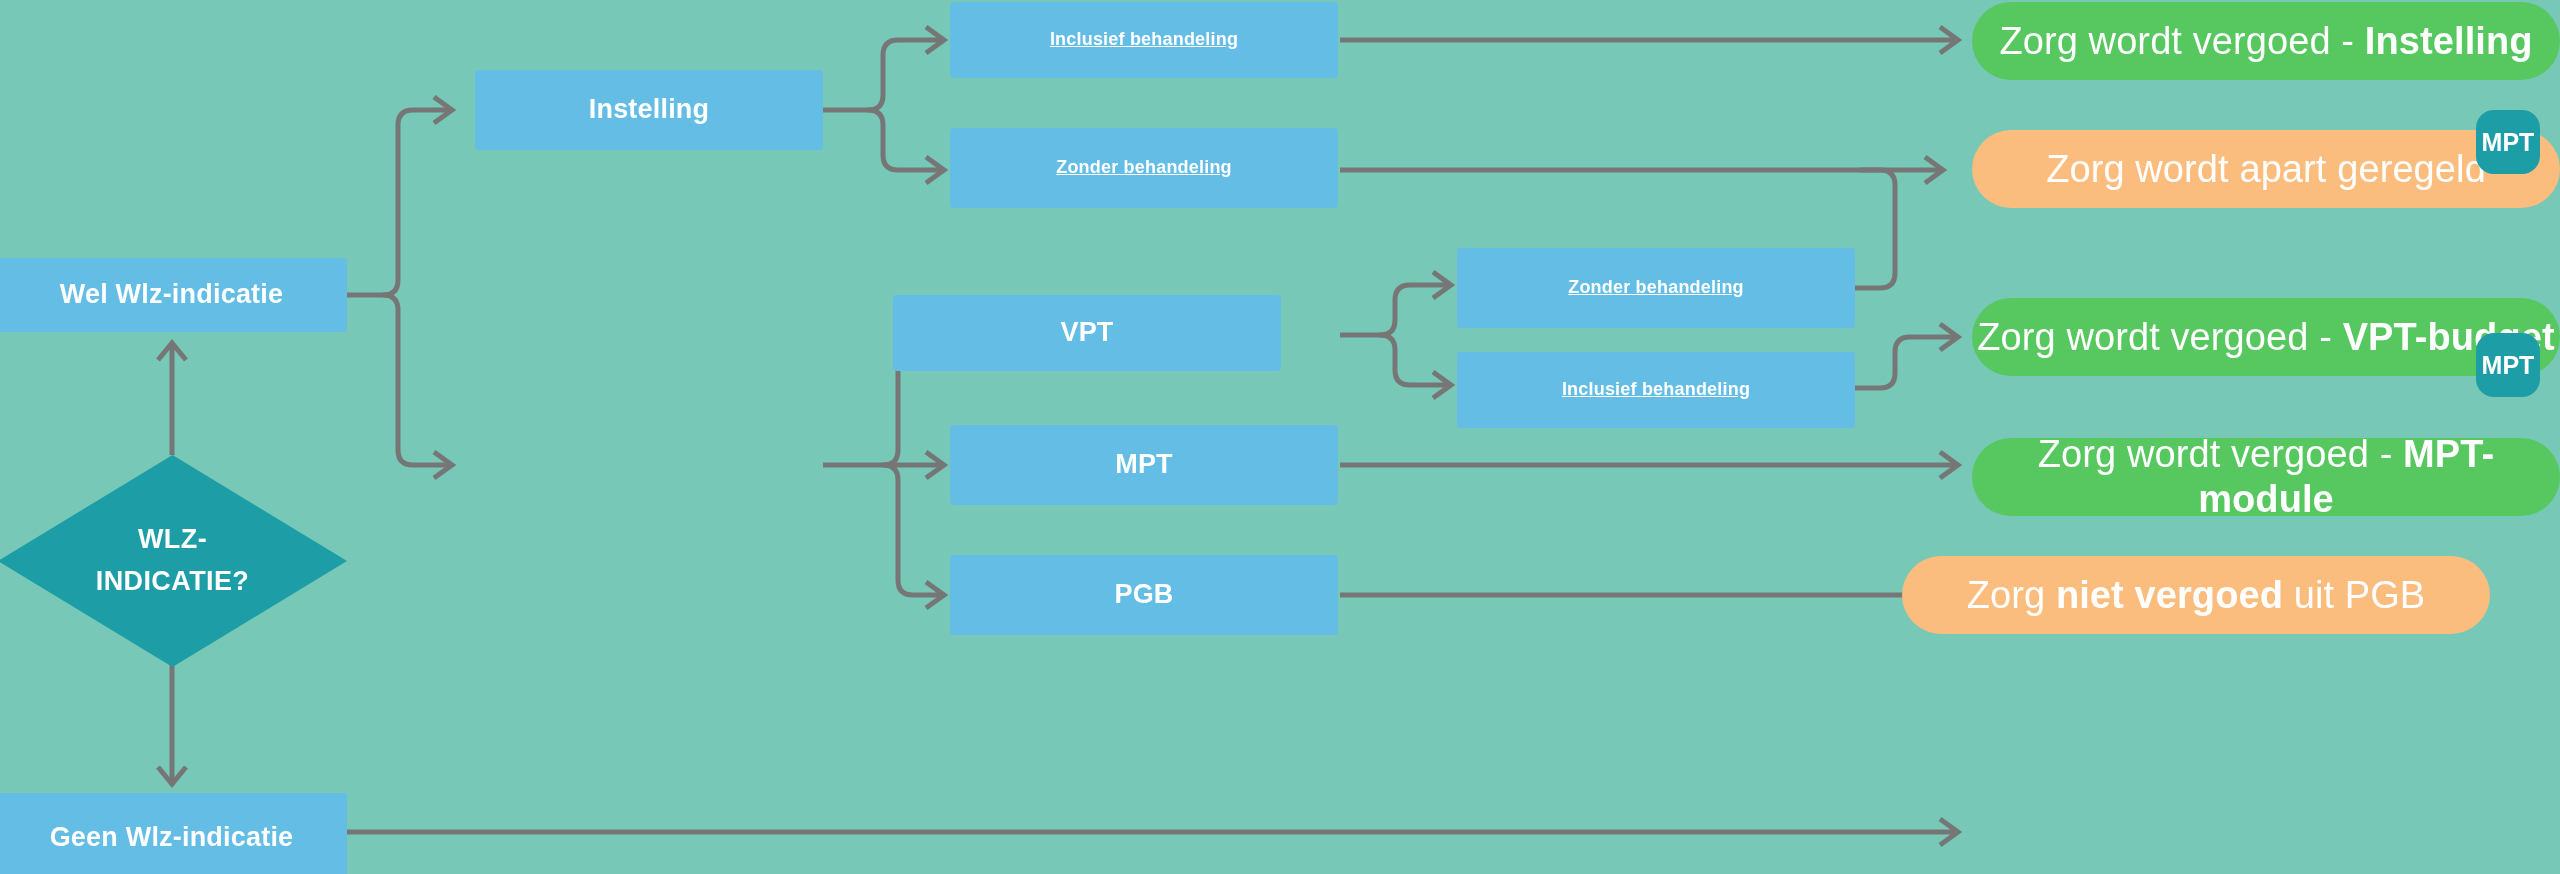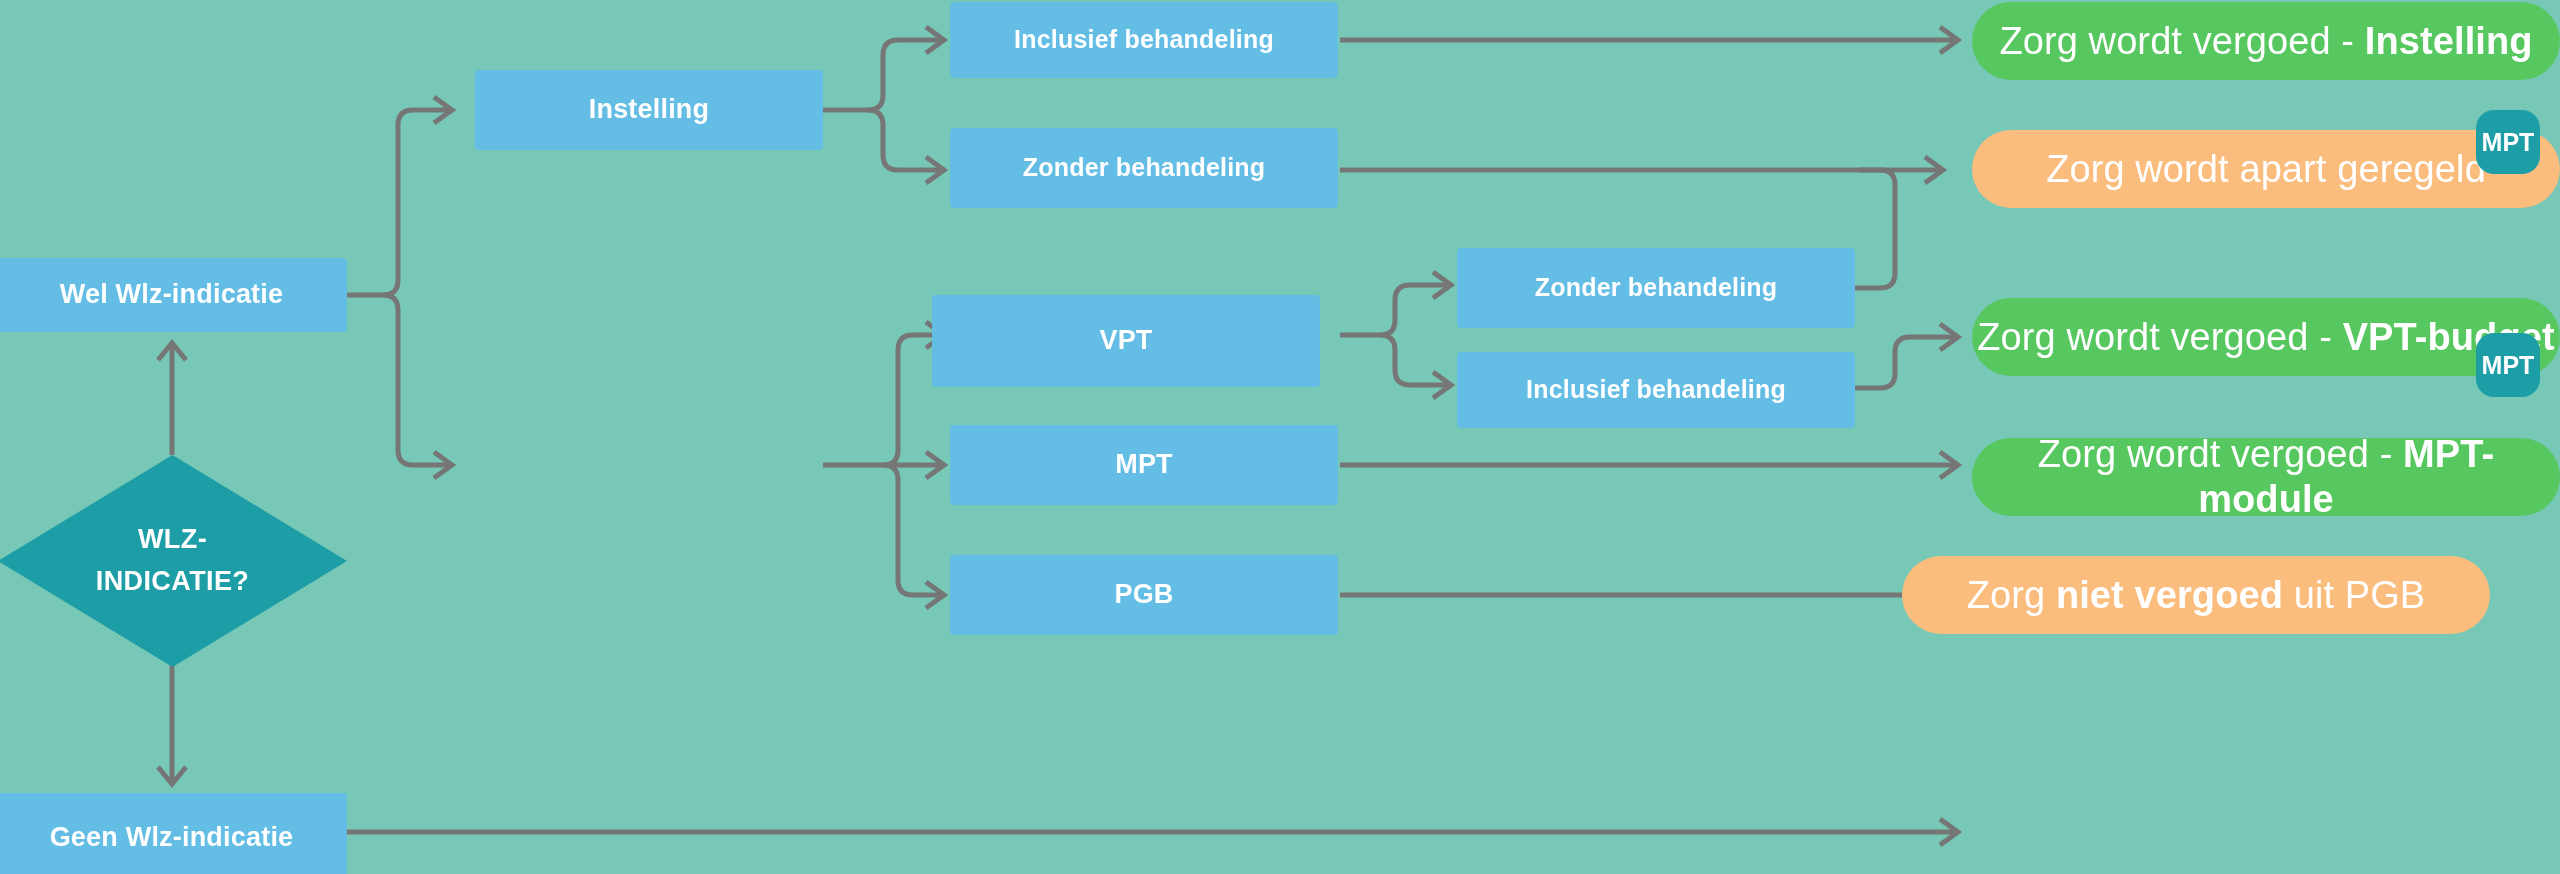--- a/index.html
+++ b/index.html
@@ -27,21 +27,21 @@
     z-index: 3;
   }
   
   .blue {
     background: #63bde5;
     border-radius: 4px;
     font-weight: bold;
     font-size: 27px;
     letter-spacing: .2px;
   }
-  .blue.sm { font-size: 25px; }
+  .blue.sm { font-size: 18px; text-decoration: underline; }
   
   .diamond {
     background: #1d9da6;
     font-weight: bold;
     font-size: 27px;
     letter-spacing: .4px;
     clip-path: polygon(50% 0%, 100% 50%, 50% 100%, 0% 50%);
     line-height: 1.55;
   }
   
@@ -161,21 +161,21 @@
 
 
   <div class="node blue sm" style="left:950px; top:2px; width:388px; height:76px;">
     <span>Inclusief behandeling</span>
   </div>
 
   <div class="node blue sm" style="left:950px; top:128px; width:388px; height:80px;">
     <span>Zonder behandeling</span>
   </div>
 
-  <div class="node blue" style="left:932px; top:295px; width:388px; height:92px;">
+  <div class="node blue" style="left:893px; top:295px; width:388px; height:76px;">
     <span>VPT</span>
   </div>
 
   <div class="node blue" style="left:950px; top:425px; width:388px; height:80px;">
     <span>MPT</span>
   </div>
 
   <div class="node blue" style="left:950px; top:555px; width:388px; height:80px;">
     <span>PGB</span>
   </div>

